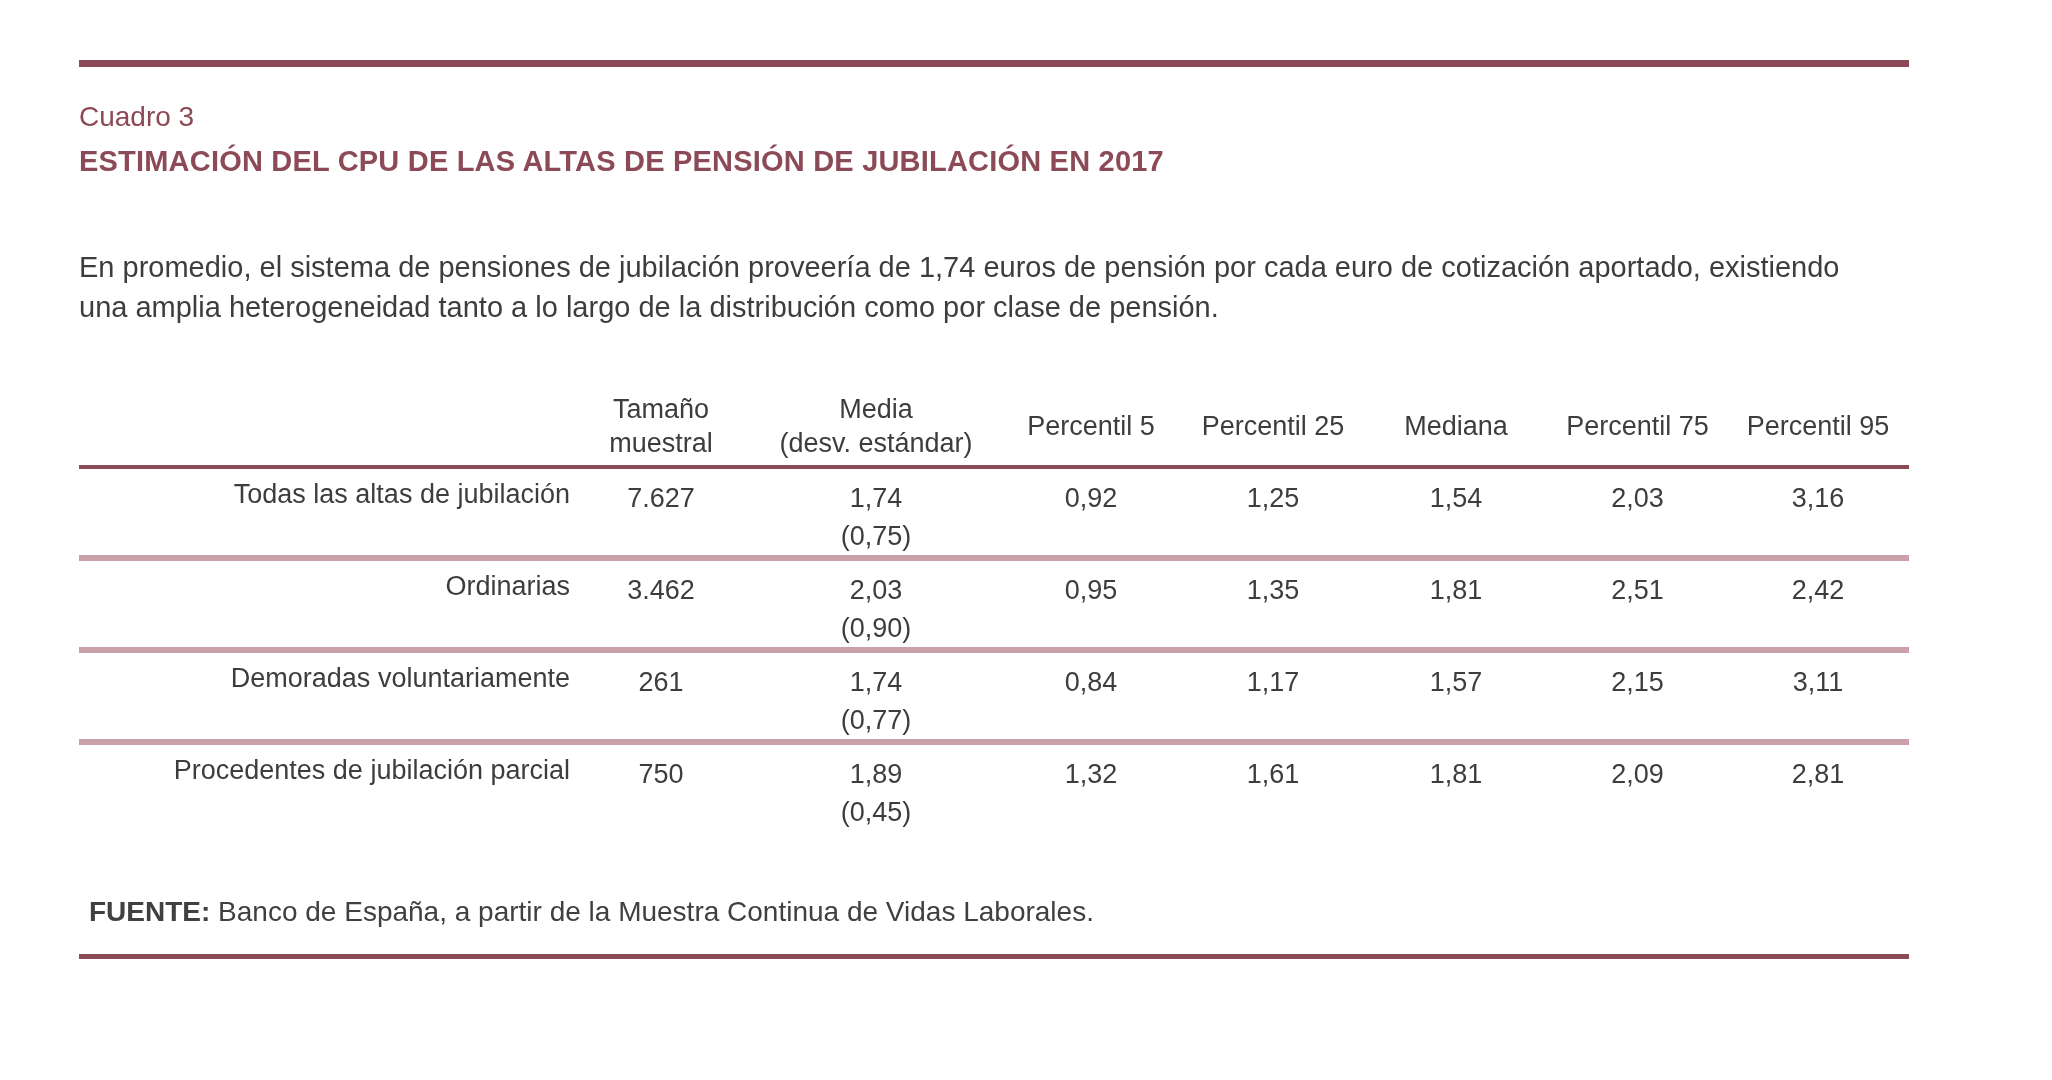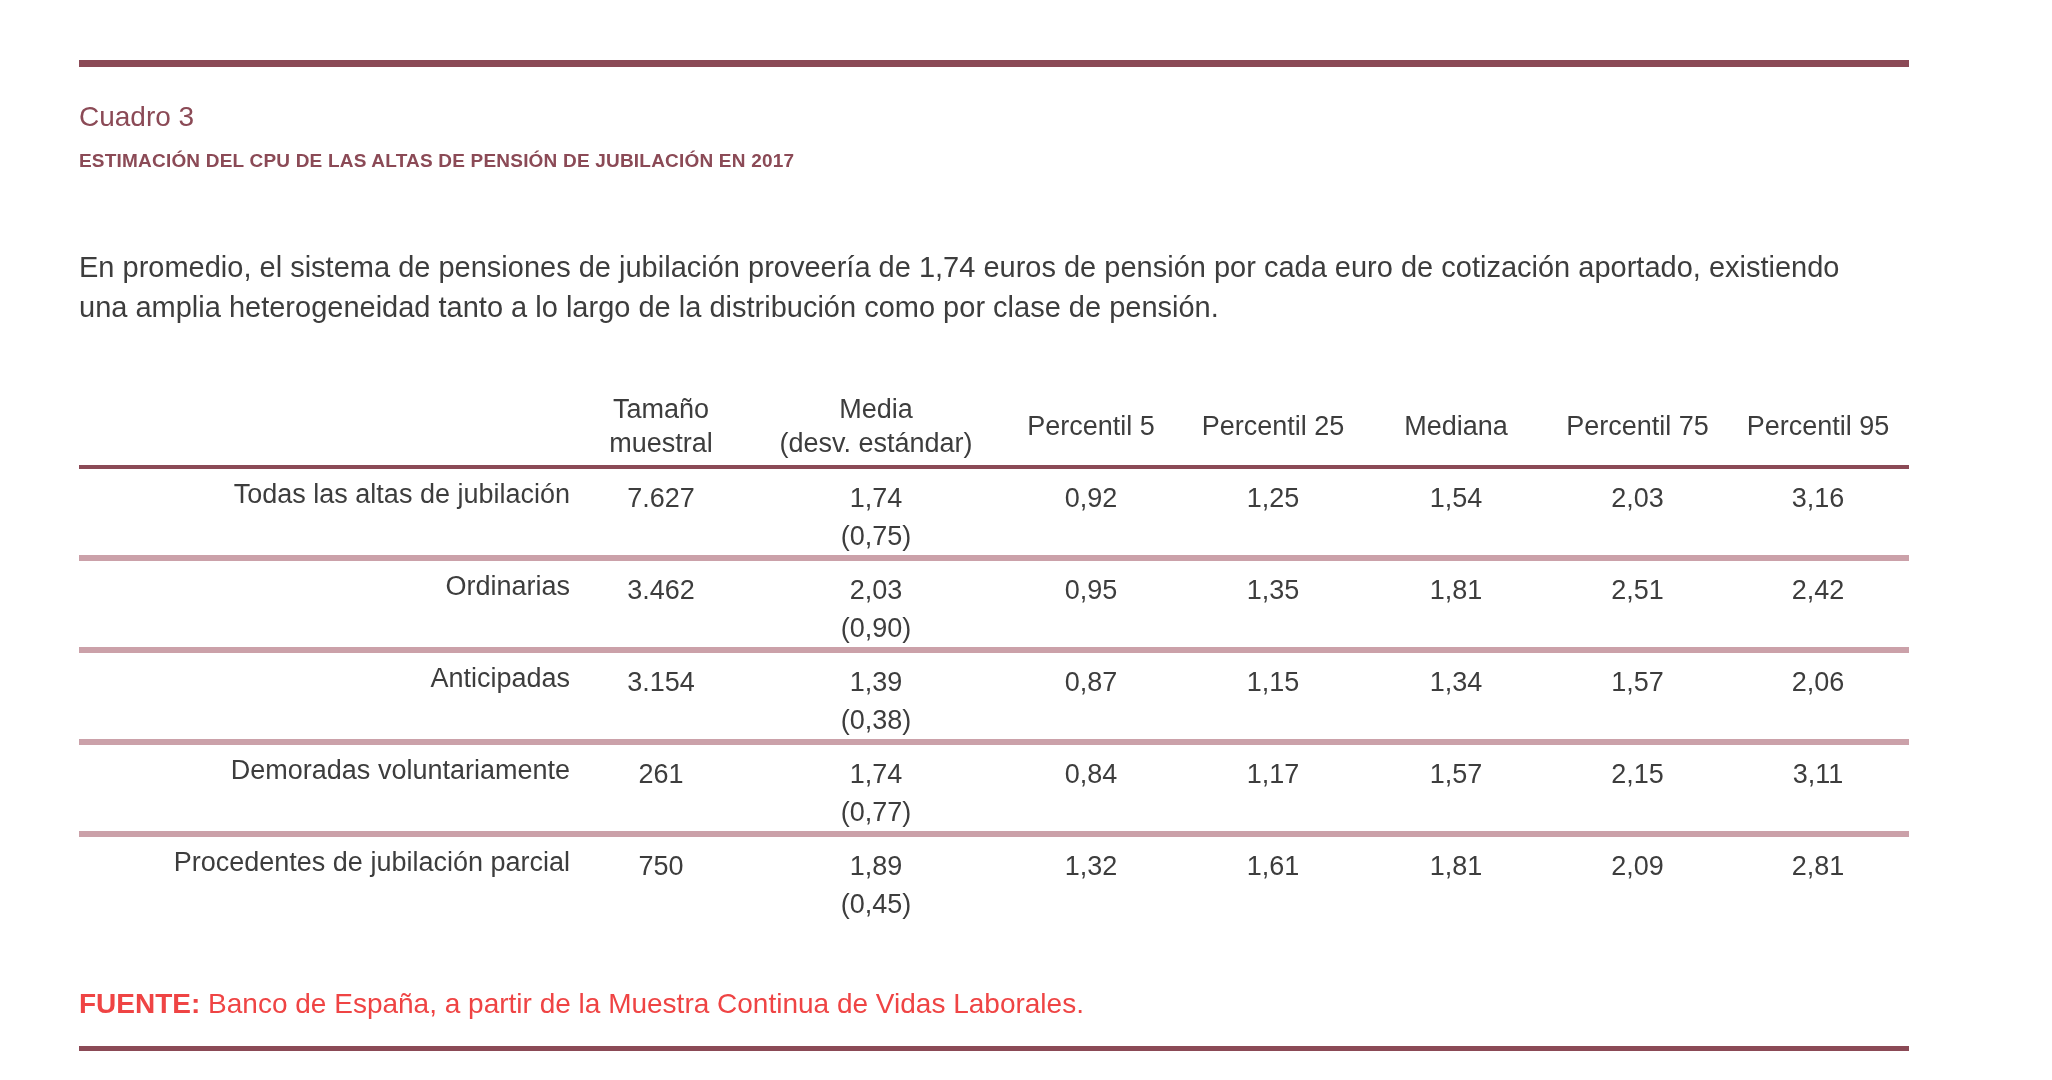--- a/index.html
+++ b/index.html
@@ -33,21 +33,21 @@
     margin-top: 27px;
   }
   .kicker {
     margin-top: 36px;
     font-size: 28px;
     line-height: 28px;
     color: #8b4a56;
   }
   .title {
     margin-top: 15px;
-    font-size: 19px;
+    font-size: 29px;
     line-height: 30px;
     font-weight: bold;
     color: #8b4a56;
     letter-spacing: 0.2px;
   }
   .summary {
     margin-top: 71px;
     font-size: 29px;
     line-height: 40px;
     color: #3d3d3d;
@@ -97,21 +97,22 @@
   .main-line {
     line-height: 38px;
   }
   .sd-line {
     line-height: 38px;
   }
   .fuente {
     margin-top: 66px;
     font-size: 28px;
     line-height: 30px;
-    color: #ef4444;
+    color: #404040;
+    margin-left: 10px;
   }
   .fuente b {
     font-weight: bold;
   }
 </style>
 </head>
 <body>
 
 <div class="container">
 
@@ -194,45 +195,20 @@
             <div class="main-line">1,81</div>
           </td>
         <td>
             <div class="main-line">2,51</div>
           </td>
         <td>
             <div class="main-line">2,42</div>
           </td>
       </tr>
       <tr class="indent">
-        <td class="label">Anticipadas</td>
-        <td>
-            <div class="main-line">3.154</div>
-          </td>
-        <td>
-          <div class="main-line">1,39</div>
-          <div class="sd-line">(0,38)</div>
-        </td>
-        <td>
-            <div class="main-line">0,87</div>
-          </td>
-        <td>
-            <div class="main-line">1,15</div>
-          </td>
-        <td>
-            <div class="main-line">1,34</div>
-          </td>
-        <td>
-            <div class="main-line">1,57</div>
-          </td>
-        <td>
-            <div class="main-line">2,06</div>
-          </td>
-      </tr>
-      <tr class="indent">
         <td class="label">Demoradas voluntariamente</td>
         <td>
             <div class="main-line">261</div>
           </td>
         <td>
           <div class="main-line">1,74</div>
           <div class="sd-line">(0,77)</div>
         </td>
         <td>
             <div class="main-line">0,84</div>

